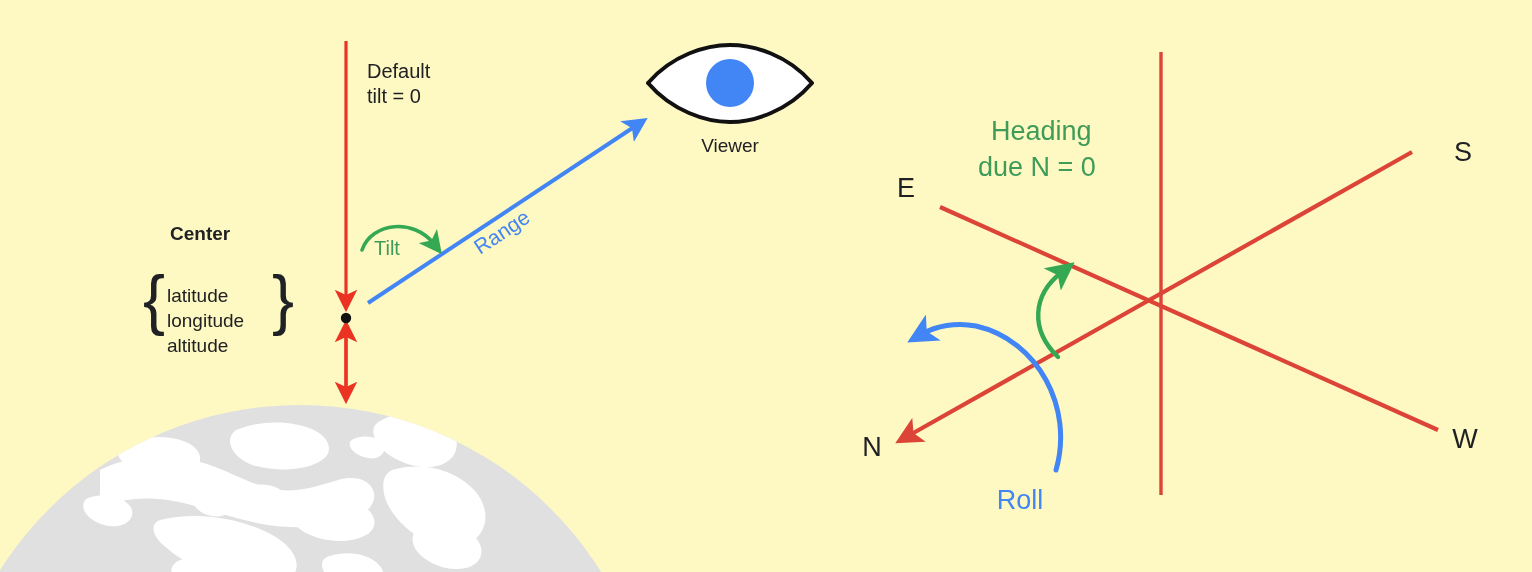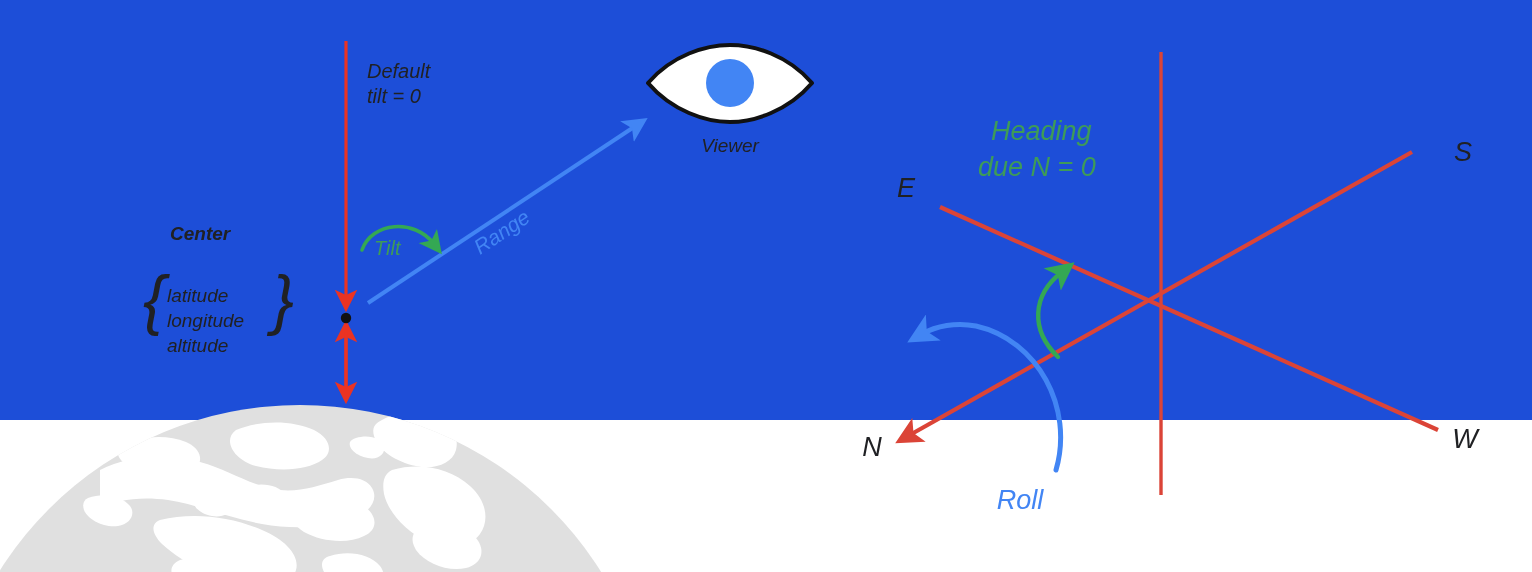--- a/index.html
+++ b/index.html
@@ -10,23 +10,22 @@
   }
   body {
     width: 1532px;
     height: 572px;
     font-family: "Liberation Sans", sans-serif;
     overflow: hidden;
   }
   #diagram-root {
     position: relative;
     width: 1532px;
-    height: 420px;
-    background: #1d4ed8;
-    font-style: italic;
+    height: 572px;
+    background: #fef9c3;
   }
   #scene {
     position: absolute;
     left: 0;
     top: 0;
     width: 1532px;
     height: 572px;
   }
   .txt {
     font-family: "Liberation Sans", sans-serif;

